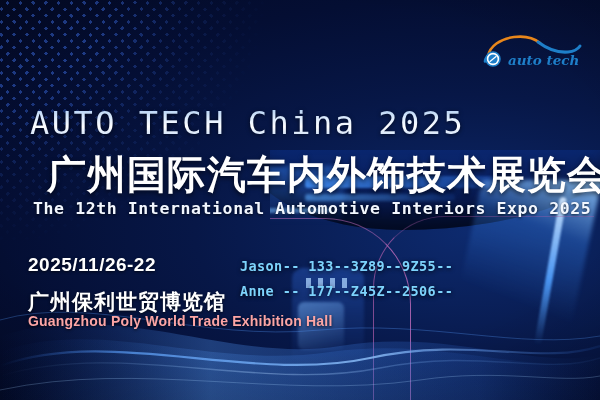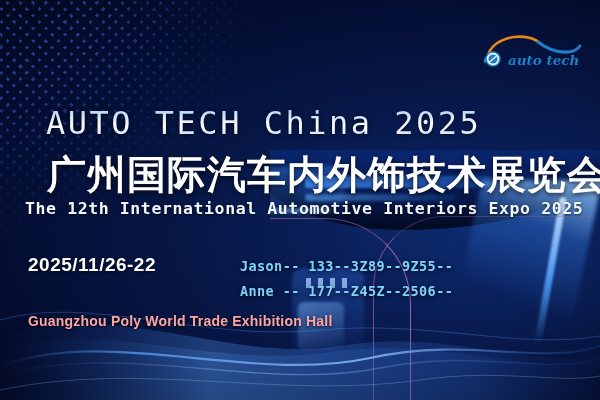--- a/index.html
+++ b/index.html
@@ -134,34 +134,33 @@
 
   .title-en{
     position:absolute;left:30px;top:104px;
     font-size:32px;letter-spacing:2.5px;font-weight:400;
     font-family:"DejaVu Sans Mono","Liberation Mono",monospace;
     background:linear-gradient(180deg,#9fc4ef 0%,#e8f2ff 45%,#ffffff 60%,#a8c9f2 100%);
     -webkit-background-clip:text;background-clip:text;
     color:transparent;-webkit-text-fill-color:transparent;
     white-space:nowrap;
     filter:drop-shadow(0 1px 2px rgba(0,0,0,.6));
-    margin-left:16px;
   }
 
   .title-cn{
     position:absolute;left:24px;top:148px;
     font-size:39px;font-weight:bold;color:#ffffff;
     letter-spacing:1px;white-space:nowrap;
     text-shadow:0 2px 5px rgba(0,0,0,.65);
     font-family:"DejaVu Sans","Liberation Sans",sans-serif;
     margin-left:23px;
   }
 
   .subtitle-en{
-    position:absolute;left:25px;top:199px;
+    position:absolute;left:33px;top:199px;
     font-size:16.5px;font-weight:bold;color:#f2f7ff;
     letter-spacing:.6px;white-space:nowrap;
     font-family:"DejaVu Sans Mono","Liberation Mono",monospace;
     text-shadow:0 1px 3px rgba(0,0,0,.7);
   }
 
   .date{
     position:absolute;left:28px;top:254px;
     font-size:19px;font-weight:bold;color:#ffffff;
     letter-spacing:.5px;white-space:nowrap;
@@ -261,20 +260,21 @@
   <div class="content">
 
     <div class="title-en">AUTO TECH China 2025</div>
 
     <div class="title-cn">广州国际汽车内外饰技术展览会</div>
 
     <div class="subtitle-en">The 12th International Automotive Interiors Expo 2025</div>
 
     <div class="date">2025/11/26-22</div>
 
+    <div class="venue-cn">广州保利世贸博览馆</div>
 
     <div class="venue-en">Guangzhou Poly World Trade Exhibition Hall</div>
 
     <div class="contact contact-1">Jason-- 133--3Z89--9Z55--</div>
 
     <div class="contact contact-2">Anne -- 177--Z45Z--2506--</div>
 
   </div>
 </div>
 

